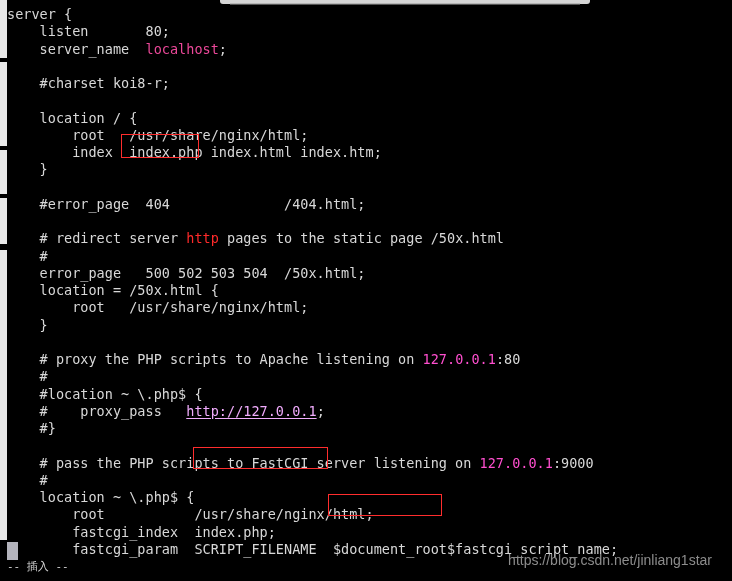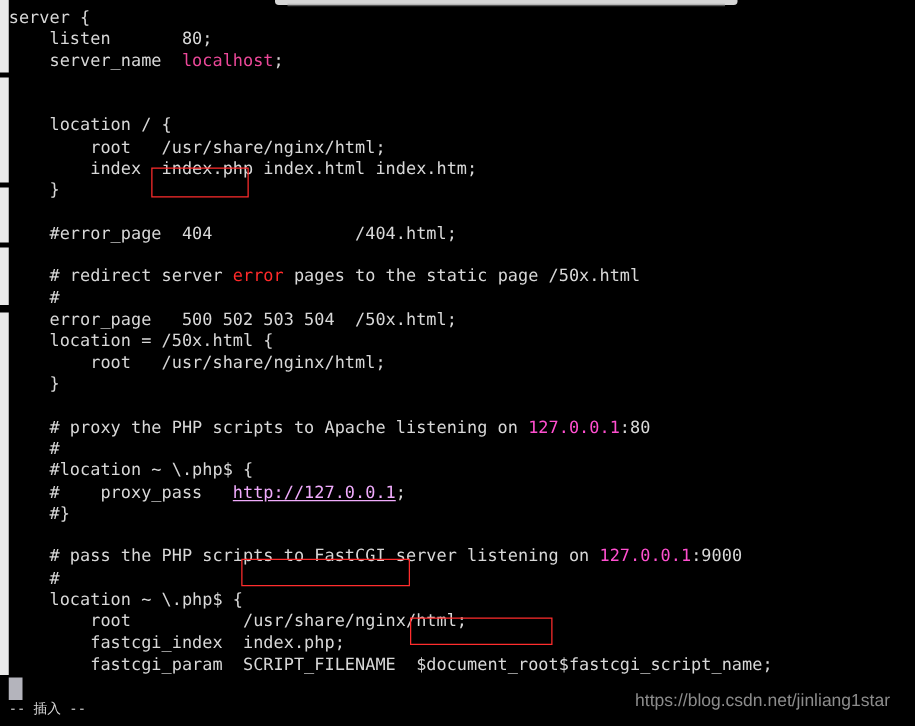--- a/index.html
+++ b/index.html
@@ -136,29 +136,30 @@
       <div class="seg" style="top: 150px; height: 44px;"></div>
       <div class="seg" style="top: 198px; height: 46px;"></div>
       <div class="seg" style="top: 250px; height: 290px;"></div>
     </div>
 
   <div class="buffer" id="buffer">
       <div class="line"><span class="tok-norm">server {</span></div>
       <div class="line"><span class="tok-norm">    listen       80;</span></div>
       <div class="line"><span class="tok-norm">    server_name  </span><span class="tok-string">localhost</span><span class="tok-norm">;</span></div>
       <div class="line">&nbsp;</div>
+      <div class="line"><span class="tok-comment">    #charset koi8-r;</span></div>
       <div class="line">&nbsp;</div>
       <div class="line"><span class="tok-norm">    location / {</span></div>
       <div class="line"><span class="tok-norm">        root   /usr/share/nginx/html;</span></div>
       <div class="line"><span class="tok-norm">        index  index.php index.html index.htm;</span></div>
       <div class="line"><span class="tok-norm">    }</span></div>
       <div class="line">&nbsp;</div>
       <div class="line"><span class="tok-comment">    #error_page  404              /404.html;</span></div>
       <div class="line">&nbsp;</div>
-      <div class="line"><span class="tok-comment">    # redirect server </span><span class="tok-err">error</span><span class="tok-comment"> pages to the static page /50x.html</span></div>
+      <div class="line"><span class="tok-comment">    # redirect server </span><span class="tok-err">http</span><span class="tok-comment"> pages to the static page /50x.html</span></div>
       <div class="line"><span class="tok-comment">    #</span></div>
       <div class="line"><span class="tok-norm">    error_page   500 502 503 504  /50x.html;</span></div>
       <div class="line"><span class="tok-norm">    location = /50x.html {</span></div>
       <div class="line"><span class="tok-norm">        root   /usr/share/nginx/html;</span></div>
       <div class="line"><span class="tok-norm">    }</span></div>
       <div class="line">&nbsp;</div>
       <div class="line"><span class="tok-comment">    # proxy the PHP scripts to Apache listening on </span><span class="tok-ip">127.0.0.1</span><span class="tok-comment">:80</span></div>
       <div class="line"><span class="tok-comment">    #</span></div>
       <div class="line"><span class="tok-comment">    #location ~ \.php$ {</span></div>
       <div class="line"><span class="tok-comment">    #    proxy_pass   </span><span class="tok-url">http://127.0.0.1</span><span class="tok-comment">;</span></div>

